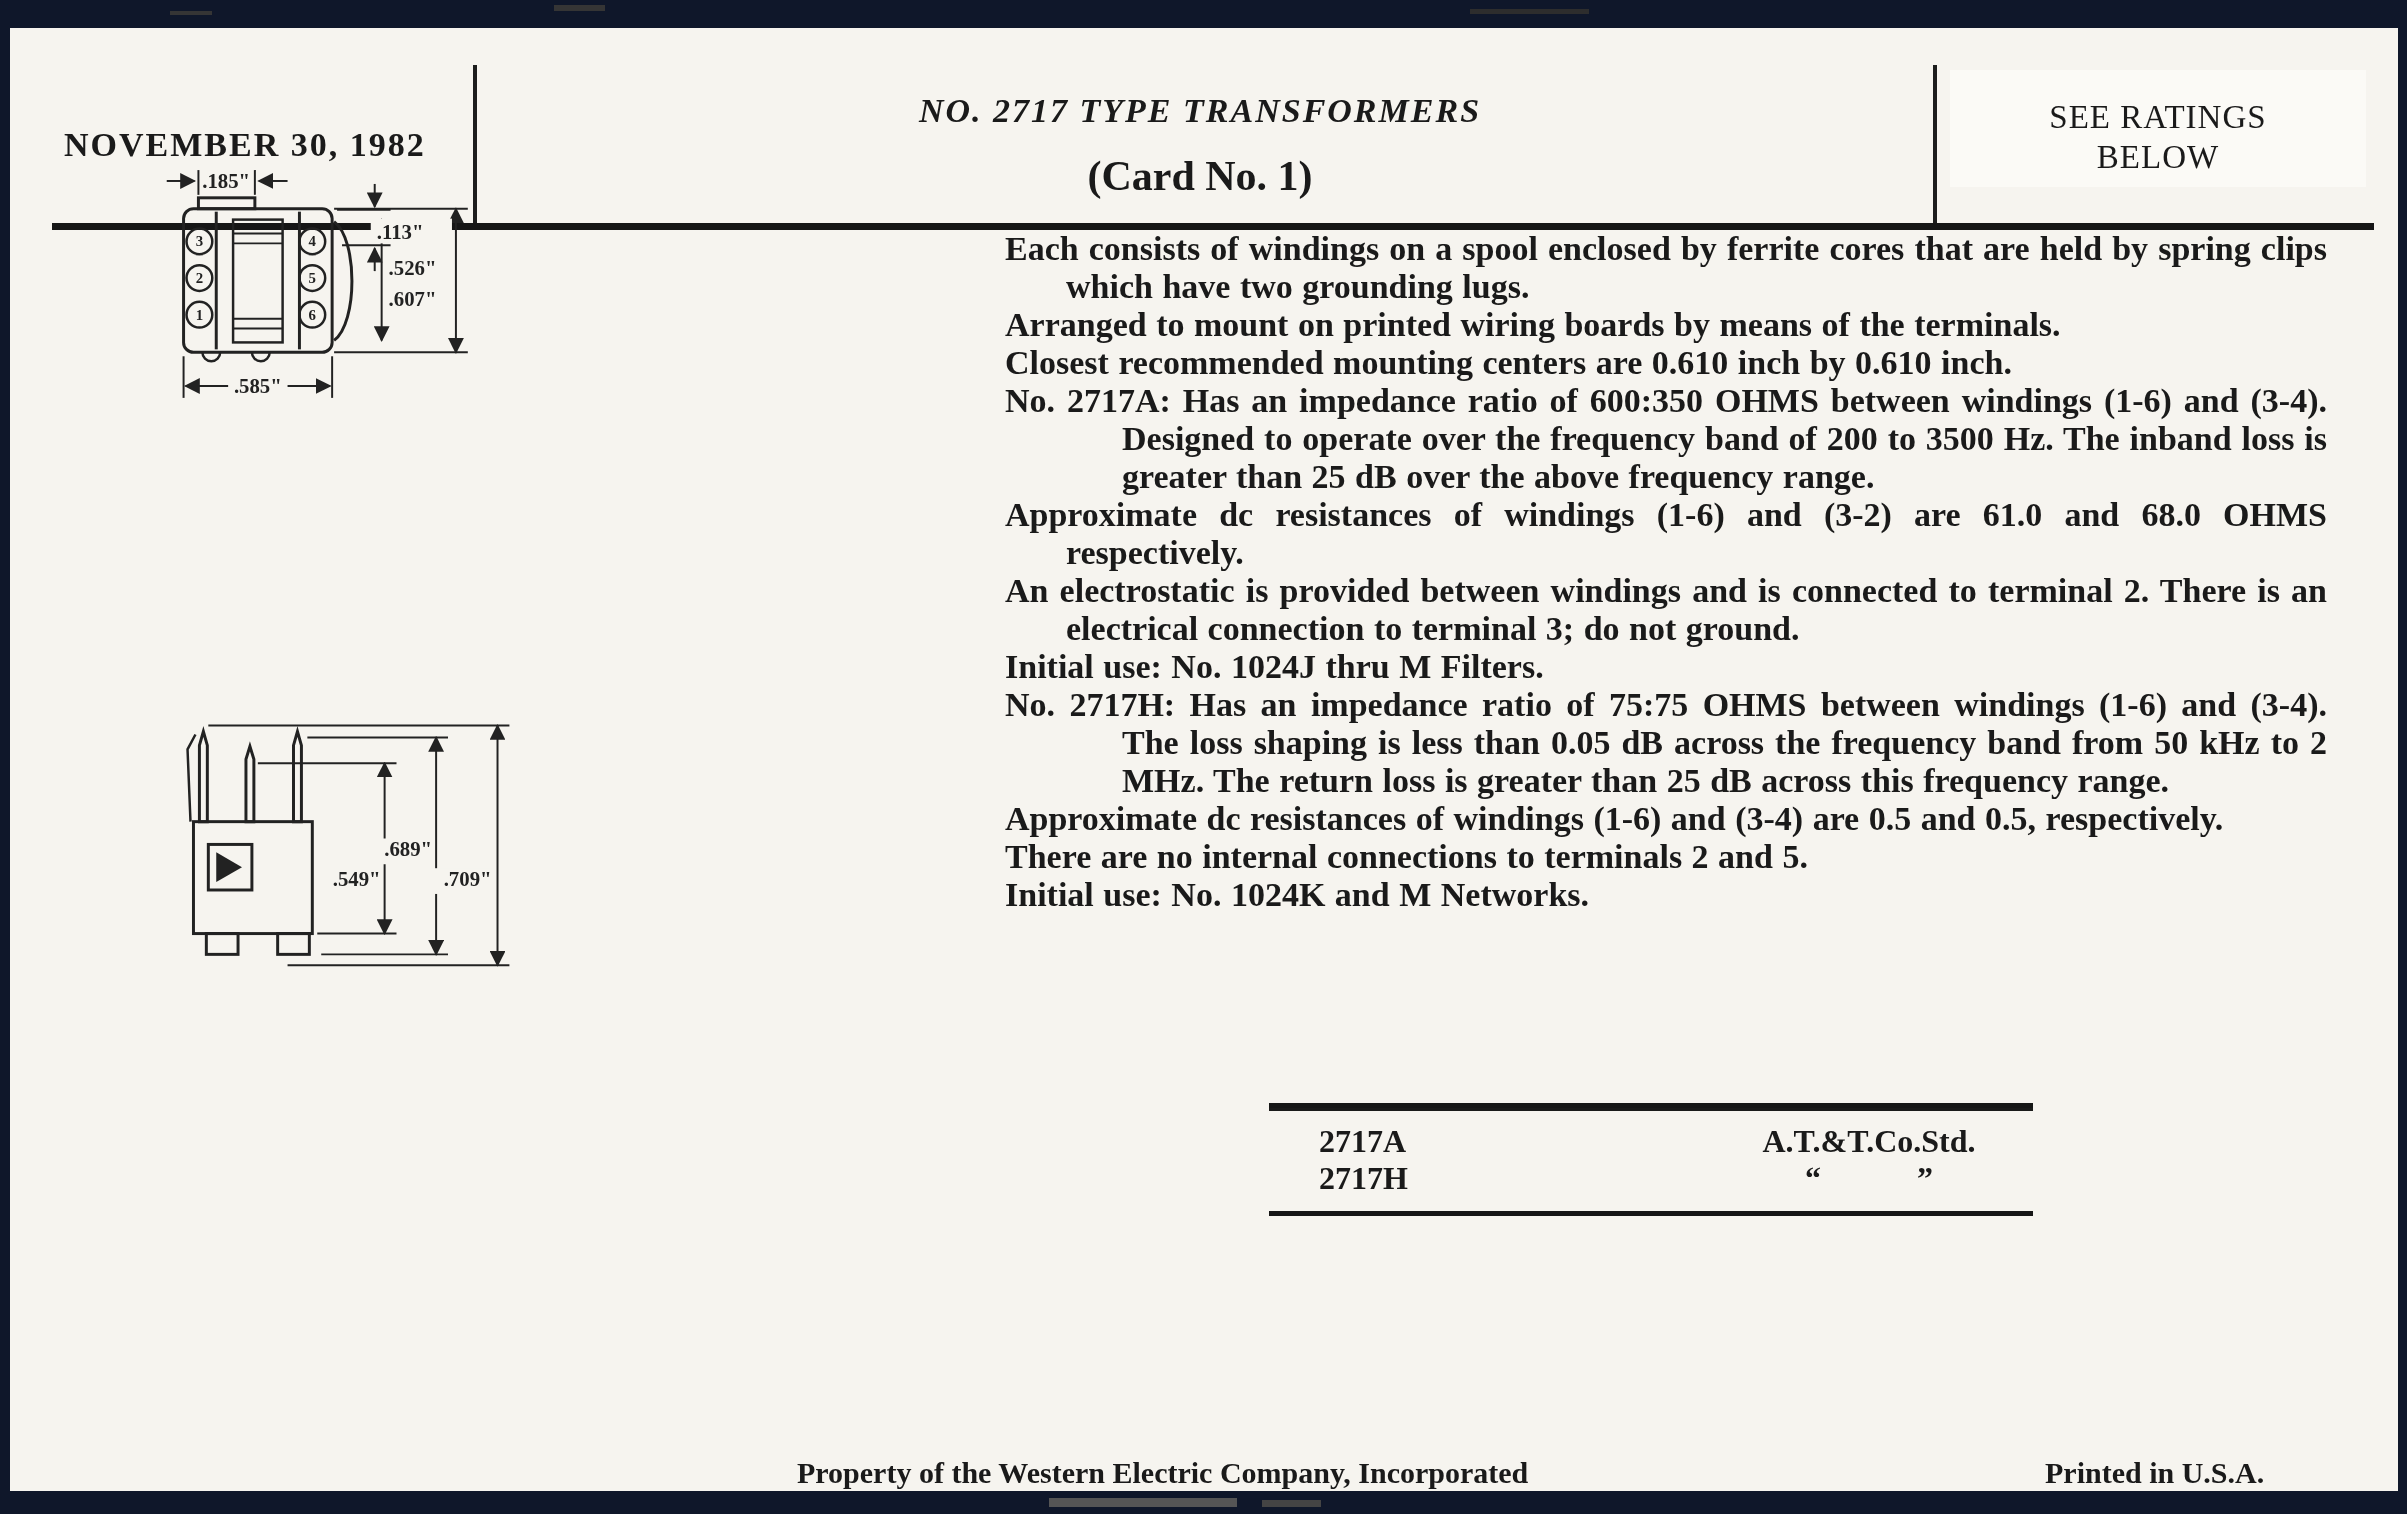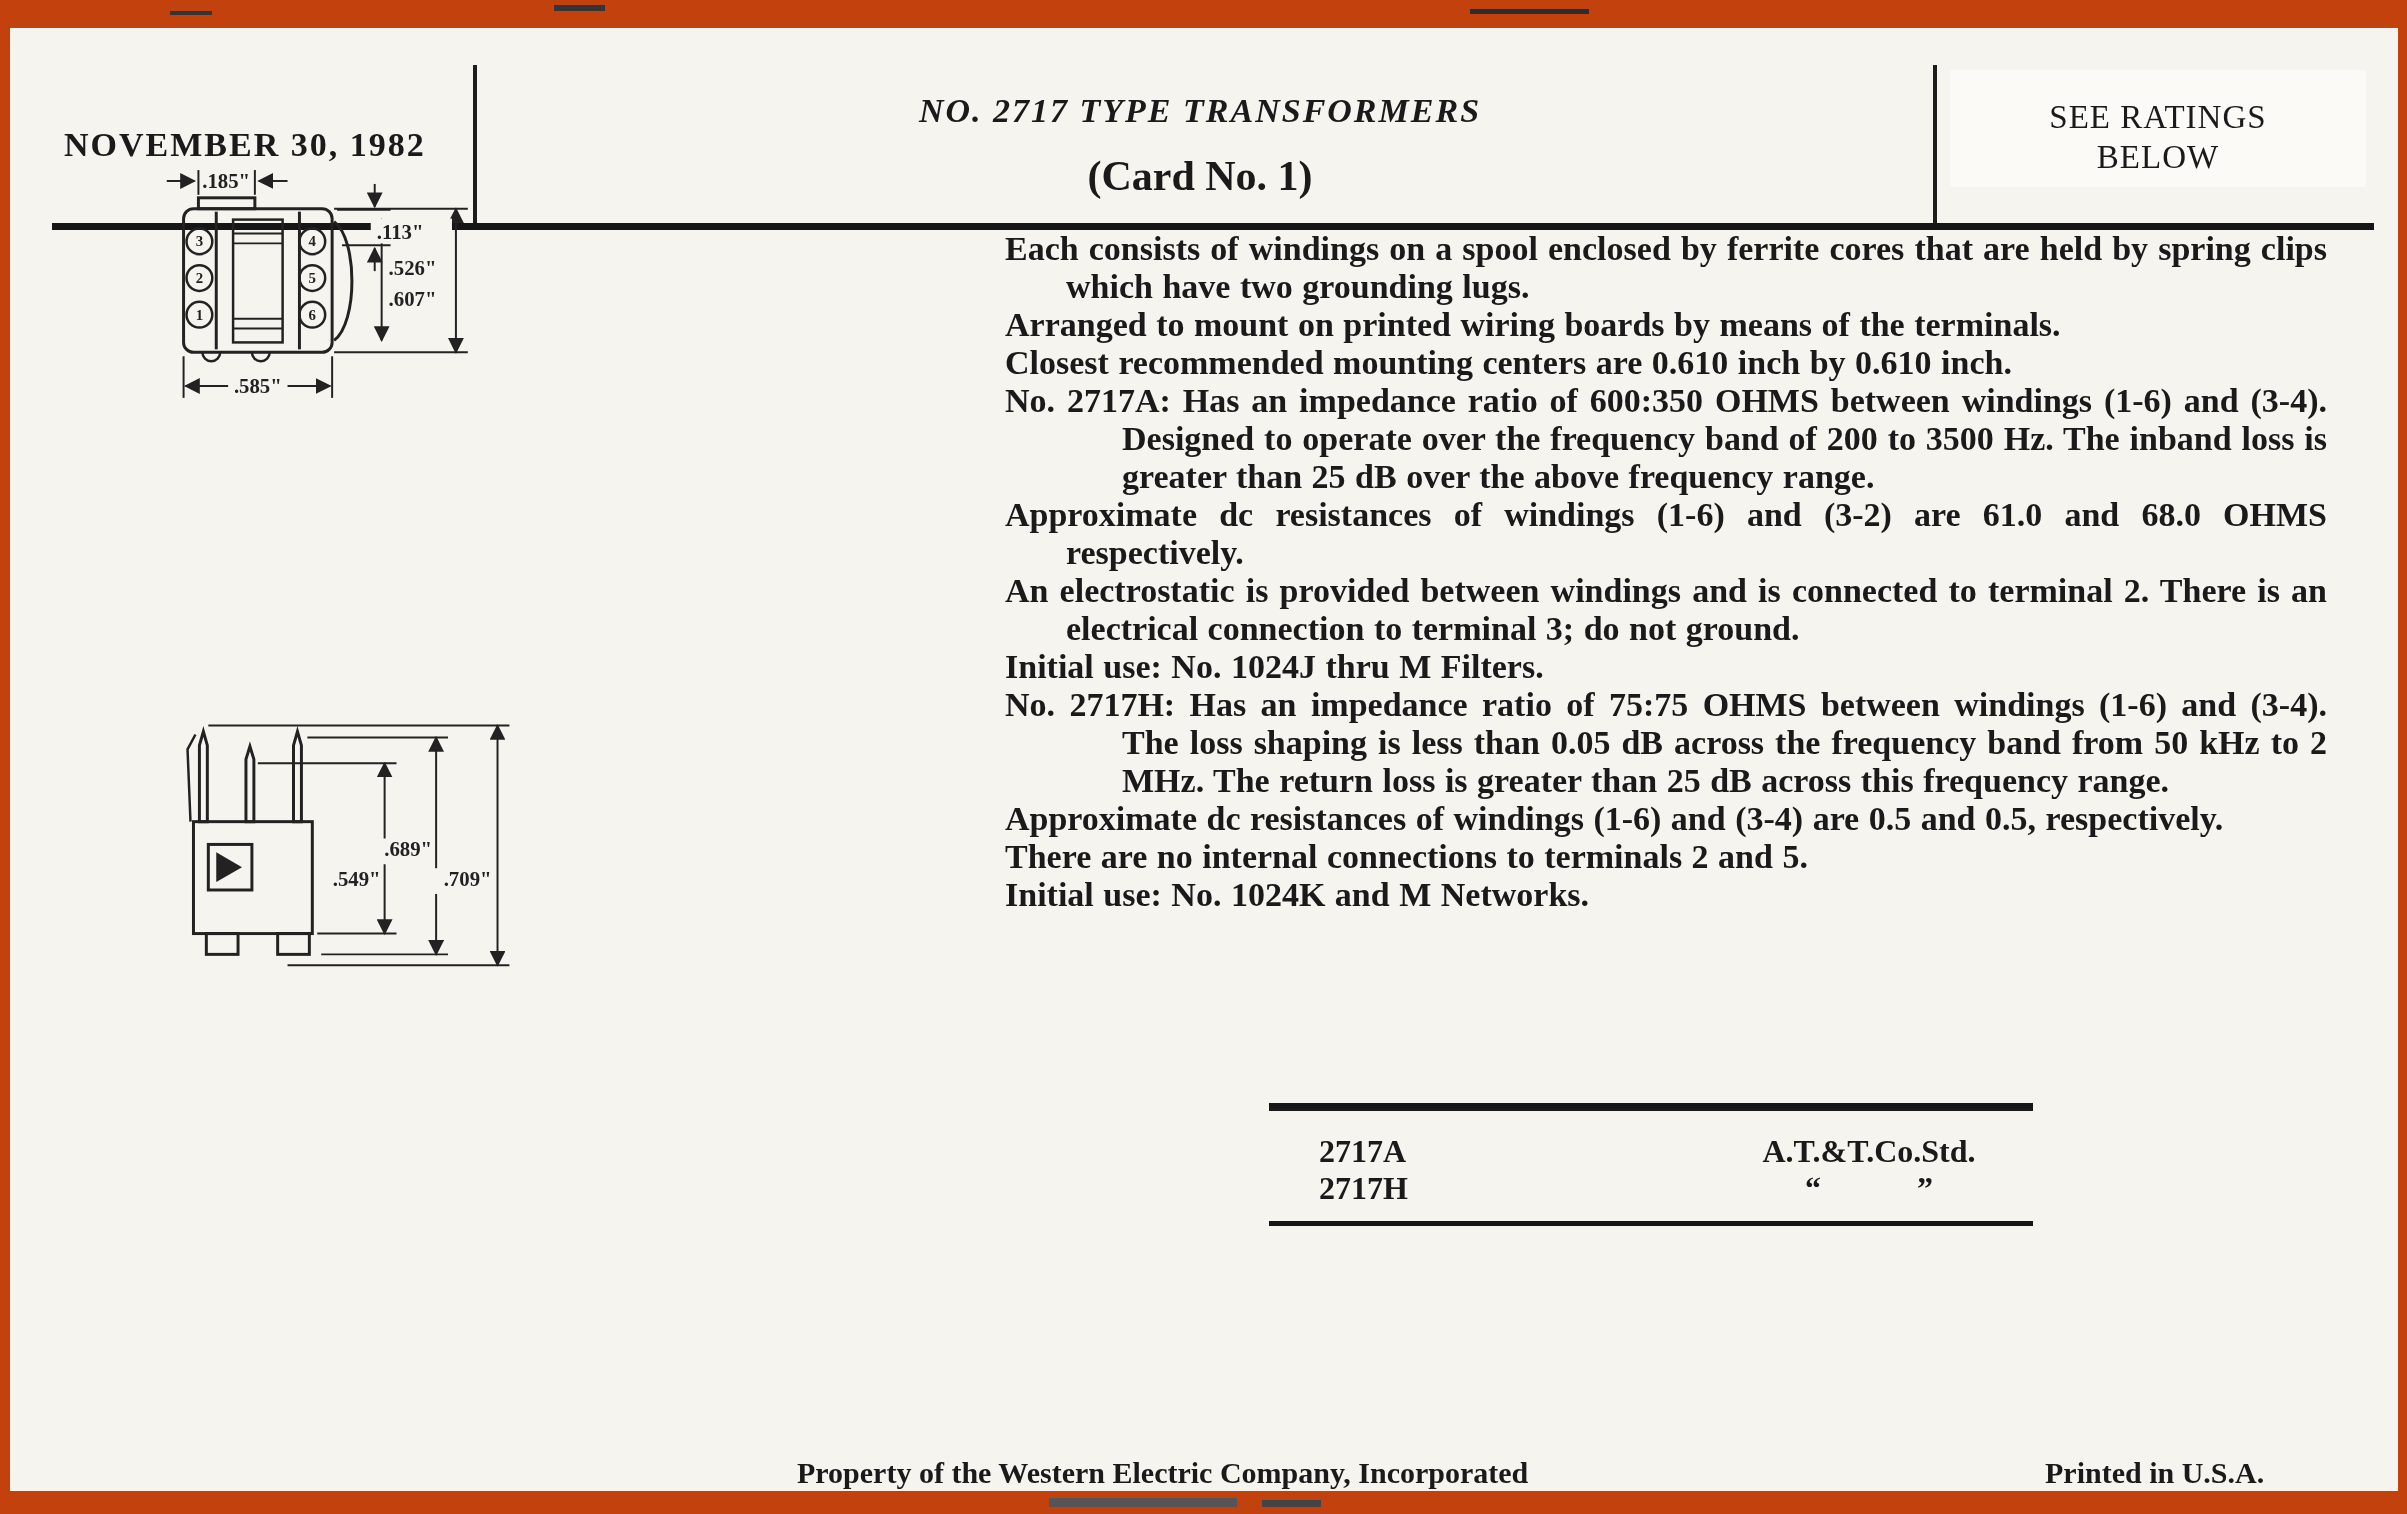--- a/index.html
+++ b/index.html
@@ -1,16 +1,16 @@
 <!DOCTYPE html>
 <html><head>
 <meta charset="utf-8">
 <style>
   html,body{margin:0;padding:0;background:#060606;}
-  .screen{position:relative;width:2408px;height:1515px;background:#c2410c;overflow:hidden;
+  .screen{position:relative;width:2408px;height:1515px;background:#0f172a;overflow:hidden;
           font-family:"Liberation Serif", serif;color:#1a1a1a;}
   .page{position:absolute;left:10px;top:28px;width:2388px;height:1463px;background:#f6f4ef;}
   
   .streak{position:absolute;background:#353535;}
   
   .hdr-date{position:absolute;left:54px;top:99px;font-size:34px;font-weight:bold;
             letter-spacing:2px;line-height:36px;white-space:nowrap;}
   .hdr-center{position:absolute;left:465px;top:57px;width:1450px;text-align:center;}
   .hdr-title{font-size:34px;font-weight:bold;letter-spacing:2px;line-height:51px;font-style:italic;}
   .hdr-sub{font-size:42px;font-weight:bold;margin-top:22px;line-height:36px;}
@@ -29,21 +29,21 @@
   
   .draw{position:absolute;}
   .draw-top{left:129px;top:134px;}
   .draw-side{left:129px;top:648px;}
   
   .ratings{position:absolute;left:1259px;top:1075px;width:764px;font-size:32px;font-weight:bold;}
   .rt-rule-thick{height:5px;background:#161616;}
   .rt-rule-thin{height:3px;background:#1a1a1a;}
   .rt-row{display:grid;grid-template-columns:436px 1fr;}
   .rt-head{padding:9px 0 11px;}
-  .rt-body{padding:22px 0 14px;}
+  .rt-body{padding:12px 0 14px;}
   .rt-body .rt-row{line-height:37px;}
   .c1{padding-left:50px;}
   .c2{text-align:center;white-space:pre;}
   
   .foot{position:absolute;top:1428px;font-size:30px;font-weight:bold;white-space:nowrap;}
   .foot-left{left:787px;}
   .foot-right{left:2035px;}
 </style>
 </head>
 <body>

